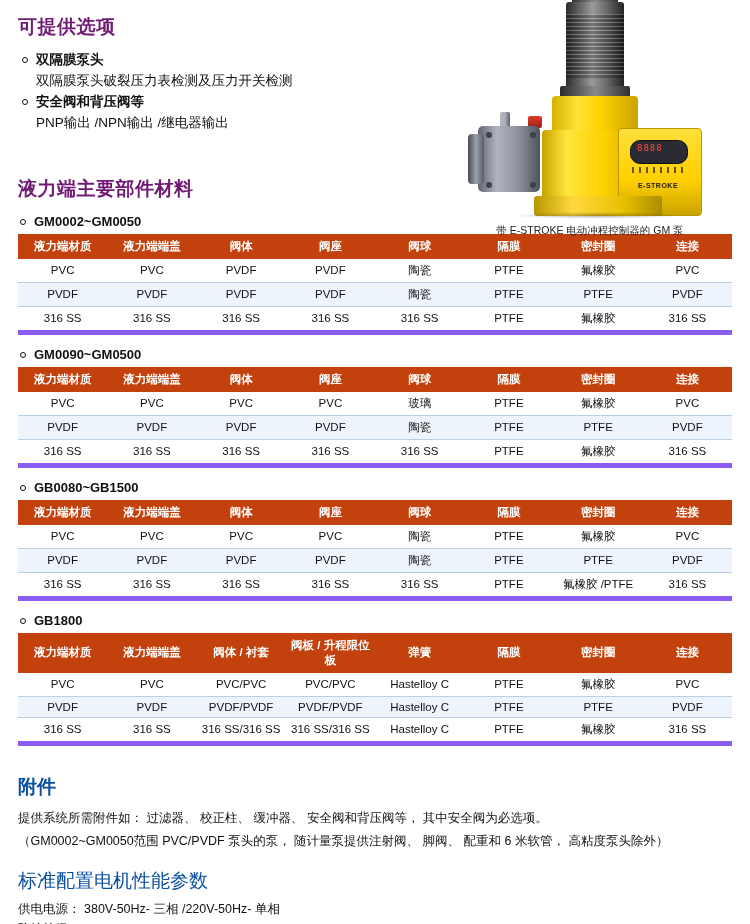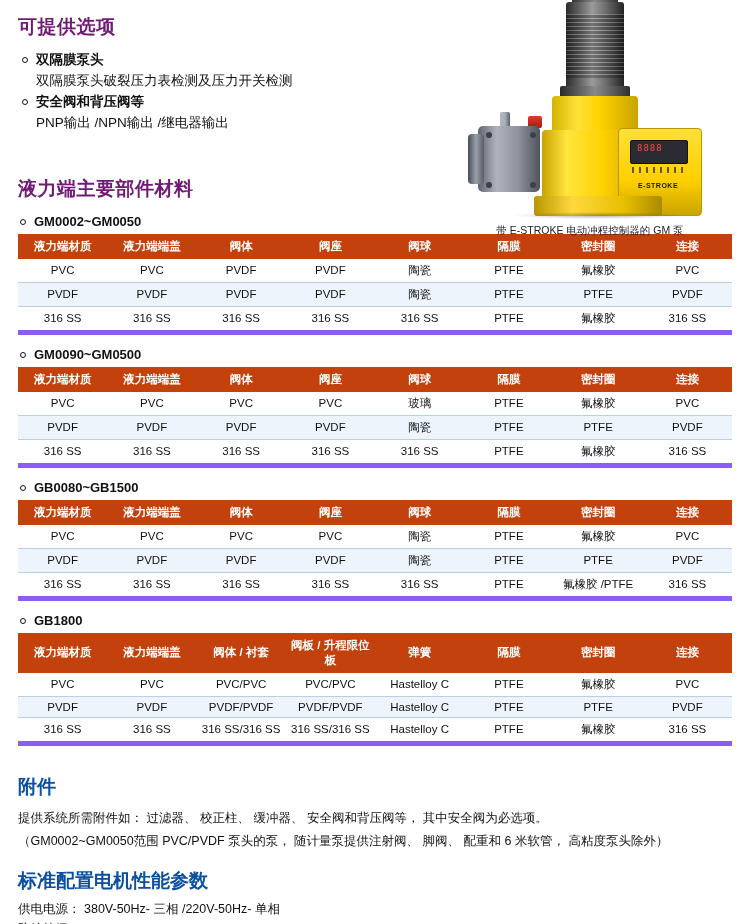--- a/index.html
+++ b/index.html
@@ -141,21 +141,21 @@
     width: 82px; height: 86px;
     background: linear-gradient(180deg,#ffe03a,#ffcf00 60%,#caa400);
     border-radius: 4px;
     border: 1px solid #b99700;
   }
   .ctrl-screen {
     position: absolute;
     left: 188px; top: 140px;
     width: 56px; height: 22px;
     background: #2b2b33;
-    border-radius: 2px;
+    border-radius: 10px;
     border: 1px solid #111;
   }
   .ctrl-screen .digits {
     color: #ff4a3d;
     font-family: "DejaVu Sans Mono", monospace;
     font-size: 9px;
     letter-spacing: 1px;
     padding: 2px 0 0 6px;
   }
   .ctrl-dots {
@@ -269,21 +269,21 @@
     margin: 28px 0 8px 0;
   }
   .para {
     font-size: 12.5px;
     line-height: 1.7;
     color: #111;
     margin: 0 0 2px 0;
   }
   .motor-params-title {
     font-size: 19px;
-    font-weight: bold;
+    font-weight: normal;
     color: #0a4fa0;
     margin: 16px 0 6px 0;
   }
   .param-line {
     font-size: 12.5px;
     line-height: 1.55;
     color: #111;
   }
 </style>
 </head>

